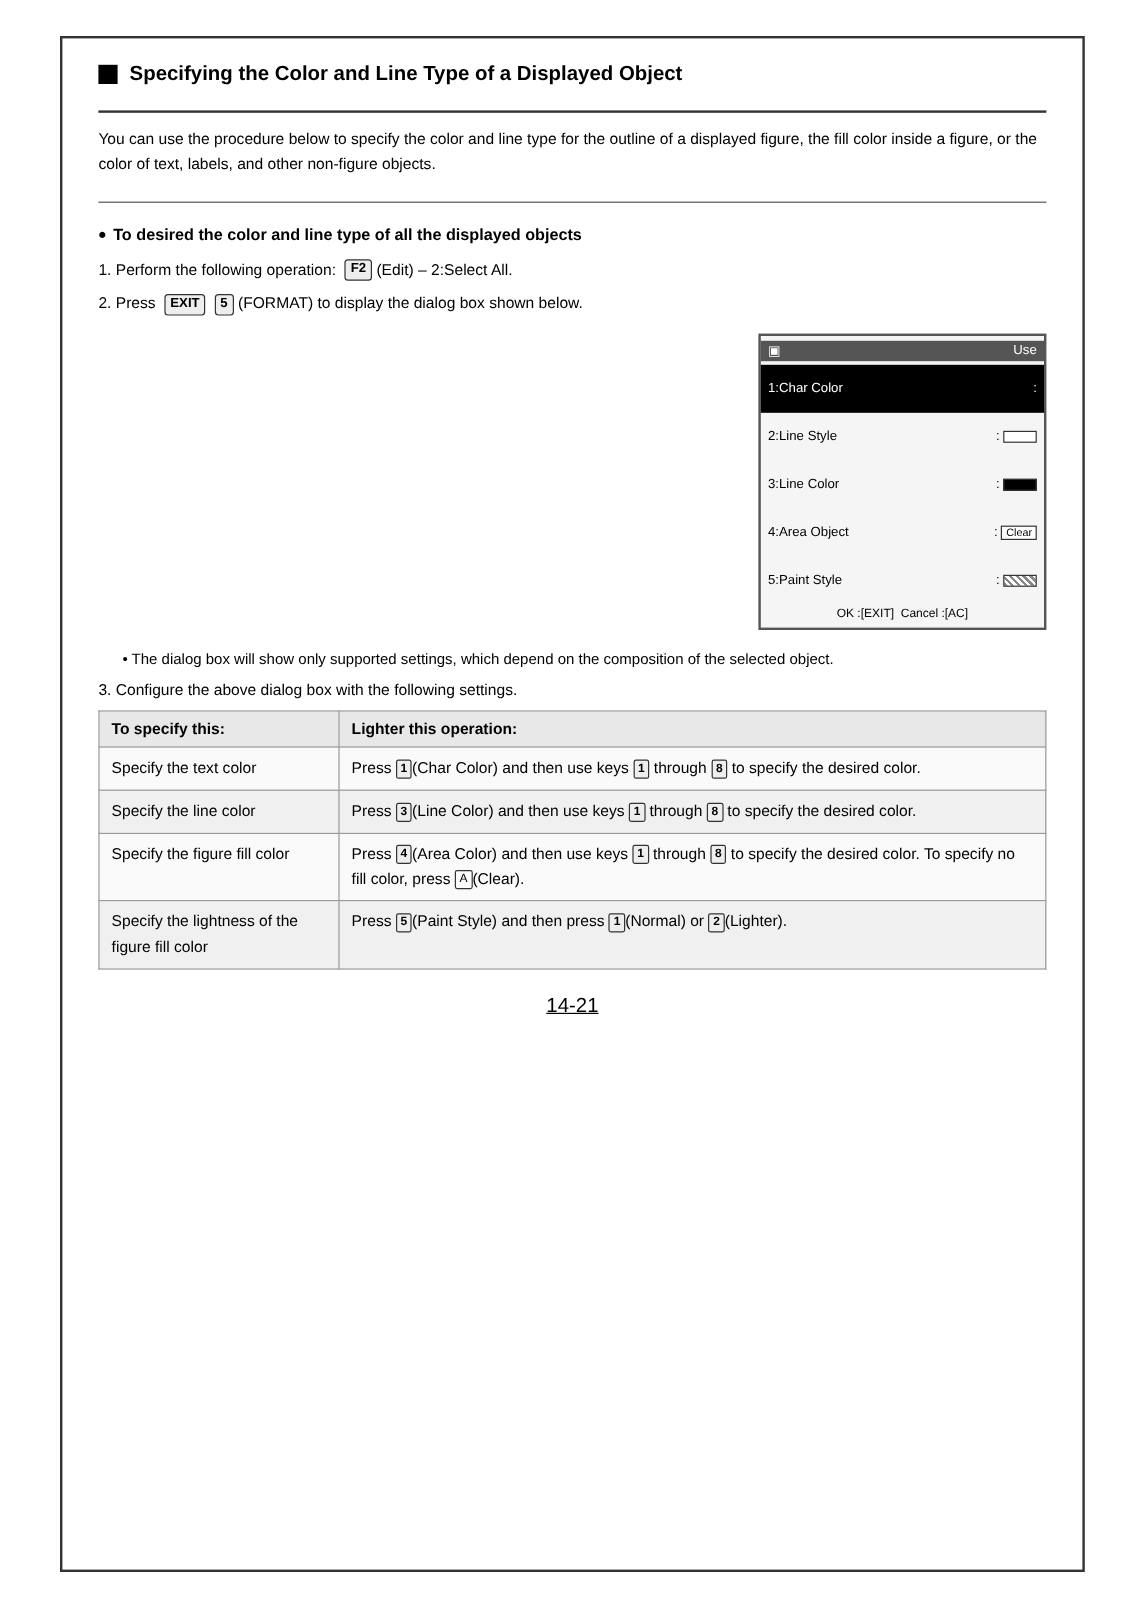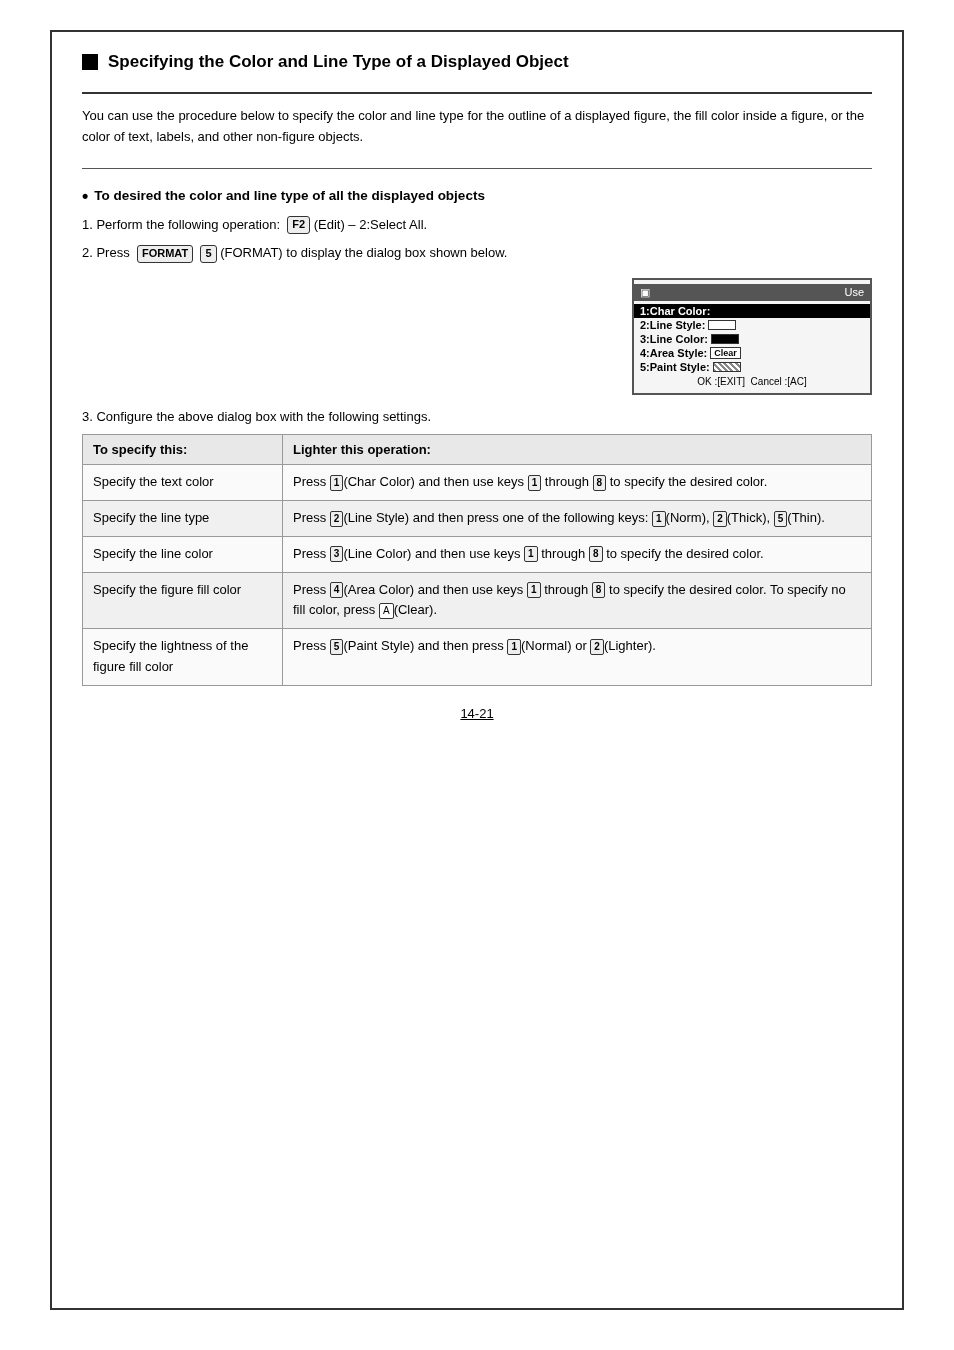--- a/index.html
+++ b/index.html
@@ -100,24 +100,24 @@
       background: #555;
       color: #fff;
       display: flex;
       justify-content: space-between;
       padding: 2px 6px;
       font-size: 11px;
       margin-bottom: 3px;
     }
     .dialog-row {
       display: flex;
+      justify-content: space-between;
       align-items: center;
-      padding: 1px 6px;
+      padding: 14px 6px;
       font-size: 11px;
-      font-weight: bold;
     }
     .dialog-row.selected {
       background: #000;
       color: #fff;
     }
     .dialog-row-value {
       display: flex;
       align-items: center;
       gap: 3px;
     }
@@ -190,21 +190,21 @@
     }
     .settings-table tr:nth-child(even) td {
       background: #f0f0f0;
     }
     .settings-table td:first-child {
       width: 200px;
     }
     .page-number {
       text-align: center;
       margin-top: 20px;
-      font-size: 13px;
+      font-size: 17px;
       text-decoration: underline;
     }
     .inline-box {
       display: inline-block;
       border: 1.5px solid #333;
       border-radius: 2px;
       padding: 0 3px;
       font-size: 10px;
       background: #fff;
       vertical-align: middle;
@@ -231,21 +231,21 @@
   </div>
 
   <div class="step">
     1. Perform the following operation:&nbsp;
     <span class="kbd">F2</span>
     (Edit) – 2:Select All.
   </div>
 
   <div class="step">
     2. Press&nbsp;
-    <span class="kbd">FORMAT</span>
+    <span class="kbd">EXIT</span>
     &nbsp;<span class="kbd">5</span>
     (FORMAT) to display the dialog box shown below.
   </div>
 
   <div class="dialog-container">
     <div class="dialog-box">
       <div class="dialog-header">
         <span>▣</span>
         <span>Use</span>
       </div>
@@ -255,58 +255,55 @@
       </div>
       <div class="dialog-row">
         <span>2:Line Style</span>
         <span class="dialog-row-value">: <span class="color-bar-white"></span></span>
       </div>
       <div class="dialog-row">
         <span>3:Line Color</span>
         <span class="dialog-row-value">: <span class="color-bar-black"></span></span>
       </div>
       <div class="dialog-row">
-        <span>4:Area Style</span>
+        <span>4:Area Object</span>
         <span class="dialog-row-value">: <span class="color-bar-clear">Clear</span></span>
       </div>
       <div class="dialog-row">
         <span>5:Paint Style</span>
         <span class="dialog-row-value">: <span class="color-bar-pattern"></span></span>
       </div>
       <div class="dialog-footer">
         OK :[EXIT]&nbsp;&nbsp;Cancel :[AC]
       </div>
     </div>
   </div>
 
+  <div class="bullet-note">
+    • <span>The dialog box will show only supported settings, which depend on the composition of the selected object.</span>
+  </div>
 
   <div class="step3">3. Configure the above dialog box with the following settings.</div>
 
   <table class="settings-table">
     <thead>
       <tr>
         <th>To specify this:</th>
         <th>Lighter this operation:</th>
       </tr>
     </thead>
     <tbody>
 
       <tr>
         <td>Specify the text color</td>
         <td>
           Press <span class="kbd-small">1</span>(Char Color) and then use keys <span class="kbd-small">1</span> through <span class="kbd-small">8</span> to specify the desired color.
         </td>
       </tr>
 
-      <tr>
-        <td>Specify the line type</td>
-        <td>
-          Press <span class="kbd-small">2</span>(Line Style) and then press one of the following keys: <span class="kbd-small">1</span>(Norm), <span class="kbd-small">2</span>(Thick), <span class="kbd-small">5</span>(Thin).
-        </td>
-      </tr>
 
       <tr>
         <td>Specify the line color</td>
         <td>
           Press <span class="kbd-small">3</span>(Line Color) and then use keys <span class="kbd-small">1</span> through <span class="kbd-small">8</span> to specify the desired color.
         </td>
       </tr>
 
       <tr>
         <td>Specify the figure fill color</td>

